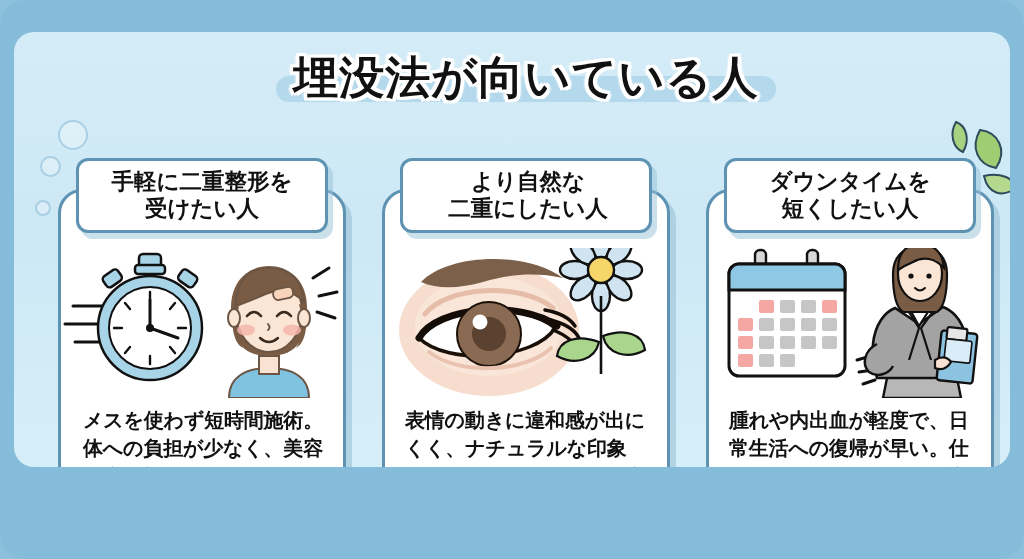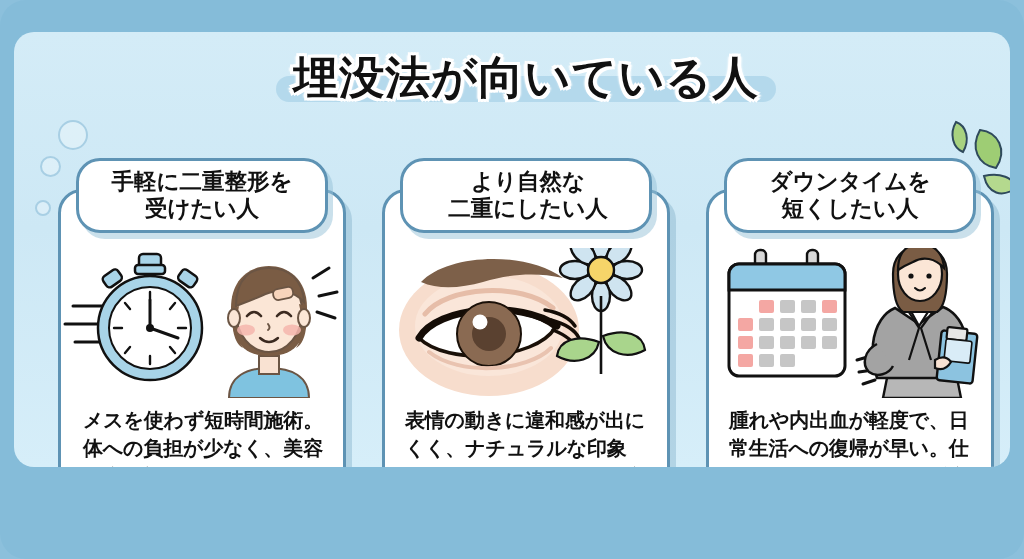--- a/index.html
+++ b/index.html
@@ -96,21 +96,21 @@
   #card-2 { left: 692px; }
 
   
   .card-pill {
     position: absolute;
     top: 126px;
     width: 252px;
     min-height: 66px;
     background: #ffffff;
     border: 3px solid #5e93b4;
-    border-radius: 24px;
+    border-radius: 12px;
     box-sizing: border-box;
     display: flex;
     align-items: center;
     justify-content: center;
     text-align: center;
     padding: 7px 8px;
     box-shadow: 5px 6px 0 rgba(150,193,216,0.5);
     z-index: 8;
   }
   #pill-0 { left: 62px; }

